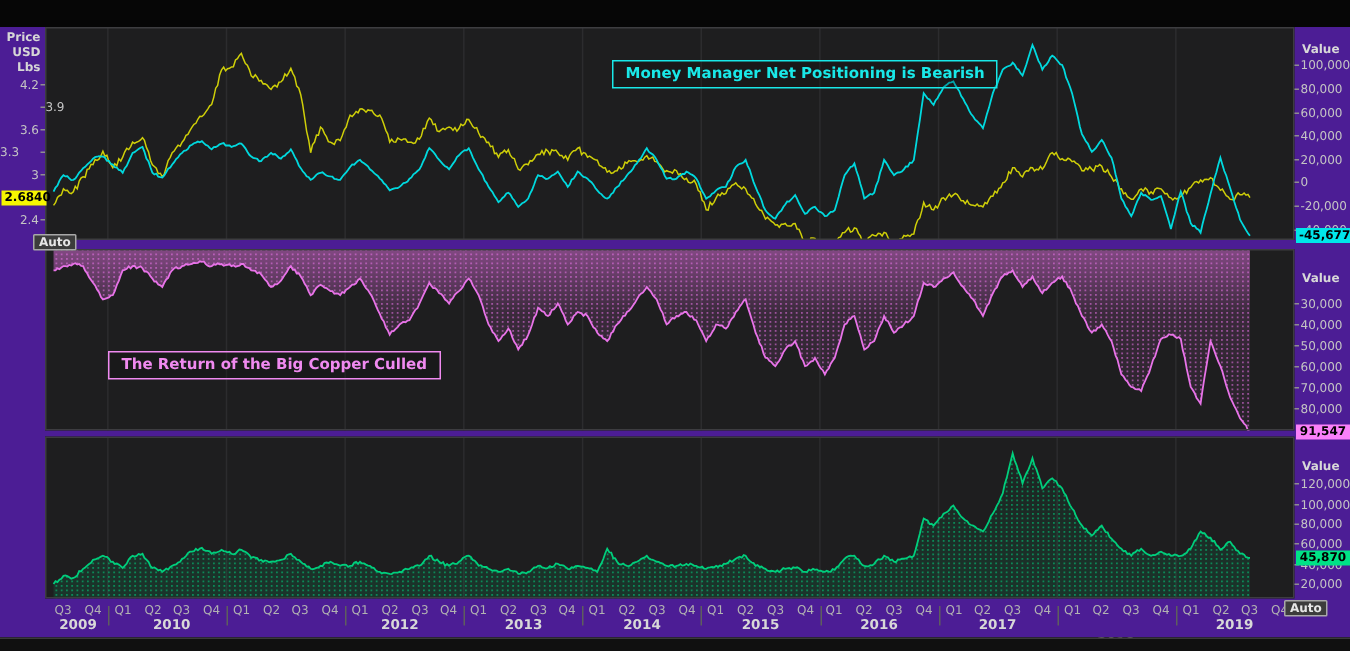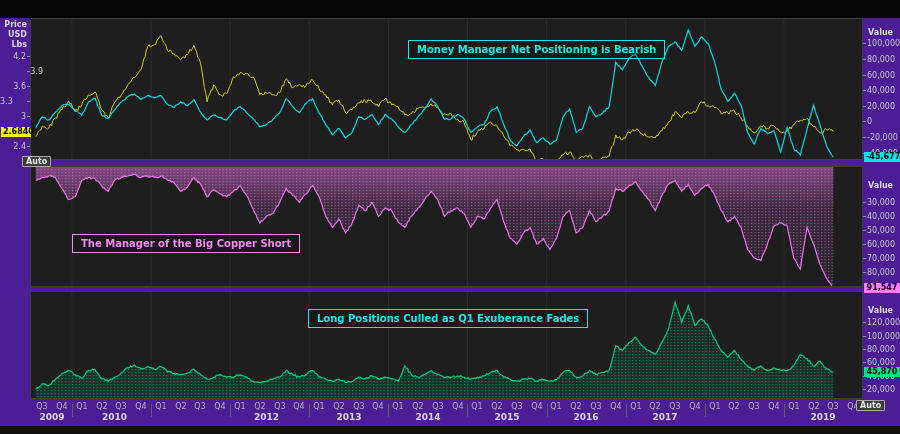--- a/index.html
+++ b/index.html
@@ -99,22 +99,21 @@
         <rect x="0.5" y="0.5" width="832" height="107" fill="none" stroke="#3d3d40"></rect>
       </svg>
 
     <div class="hdr-left">
       <div>Price</div>
       <div>USD</div>
       <div>Lbs</div>
     </div>
 
     <div class="annot" id="annot-0" style="left: 395px; top: 22px; color: rgb(25, 232, 232); border-color: rgb(25, 232, 232); margin-left: 13px;">Money Manager Net Positioning is Bearish</div>
-    <div class="annot" id="annot-2" style="left: 72px; top: 216px; color: rgb(240, 138, 240); border-color: rgb(240, 138, 240);">The Manager of the Big Copper Short</div>
-    <div class="annot" id="annot-3" style="left: 308px; top: 291px; color: rgb(25, 232, 232); border-color: rgb(25, 232, 232);">Long Positions Culled as Q1 Exuberance Fades</div>
+    <div class="annot" id="annot-2" style="left: 72px; top: 216px; color: rgb(240, 138, 240); border-color: rgb(240, 138, 240);">The Return of the Big Copper Culled</div>
 
     <div class="badge" id="badge-copper" style="top: 109px; background: rgb(246, 246, 0); left: 1px; width: 26px;">2.6840</div>
     <div class="badge" id="badge-net" style="top: 134px; background: rgb(0, 230, 234); left: 864px; min-width: 32px;">-45,677</div>
     <div class="badge" id="badge-short" style="top: 265px; background: rgb(250, 128, 250); left: 864px; min-width: 32px;">91,547</div>
     <div class="badge" id="badge-long" style="top: 349px; background: rgb(0, 226, 134); left: 864px; min-width: 32px;">45,870</div>
 
     <div class="auto-btn" id="auto-left">Auto</div>
     <div class="auto-btn" id="auto-right">Auto</div>
   <div style="position: absolute; left: 868px; top: 10px; font-size: 8px; font-weight: bold; color: rgb(216, 216, 216);">Value</div>
       <div style="position: absolute; left: 863px; top: 25px; width: 3px; height: 1px; background: rgb(143, 143, 143);"></div>

